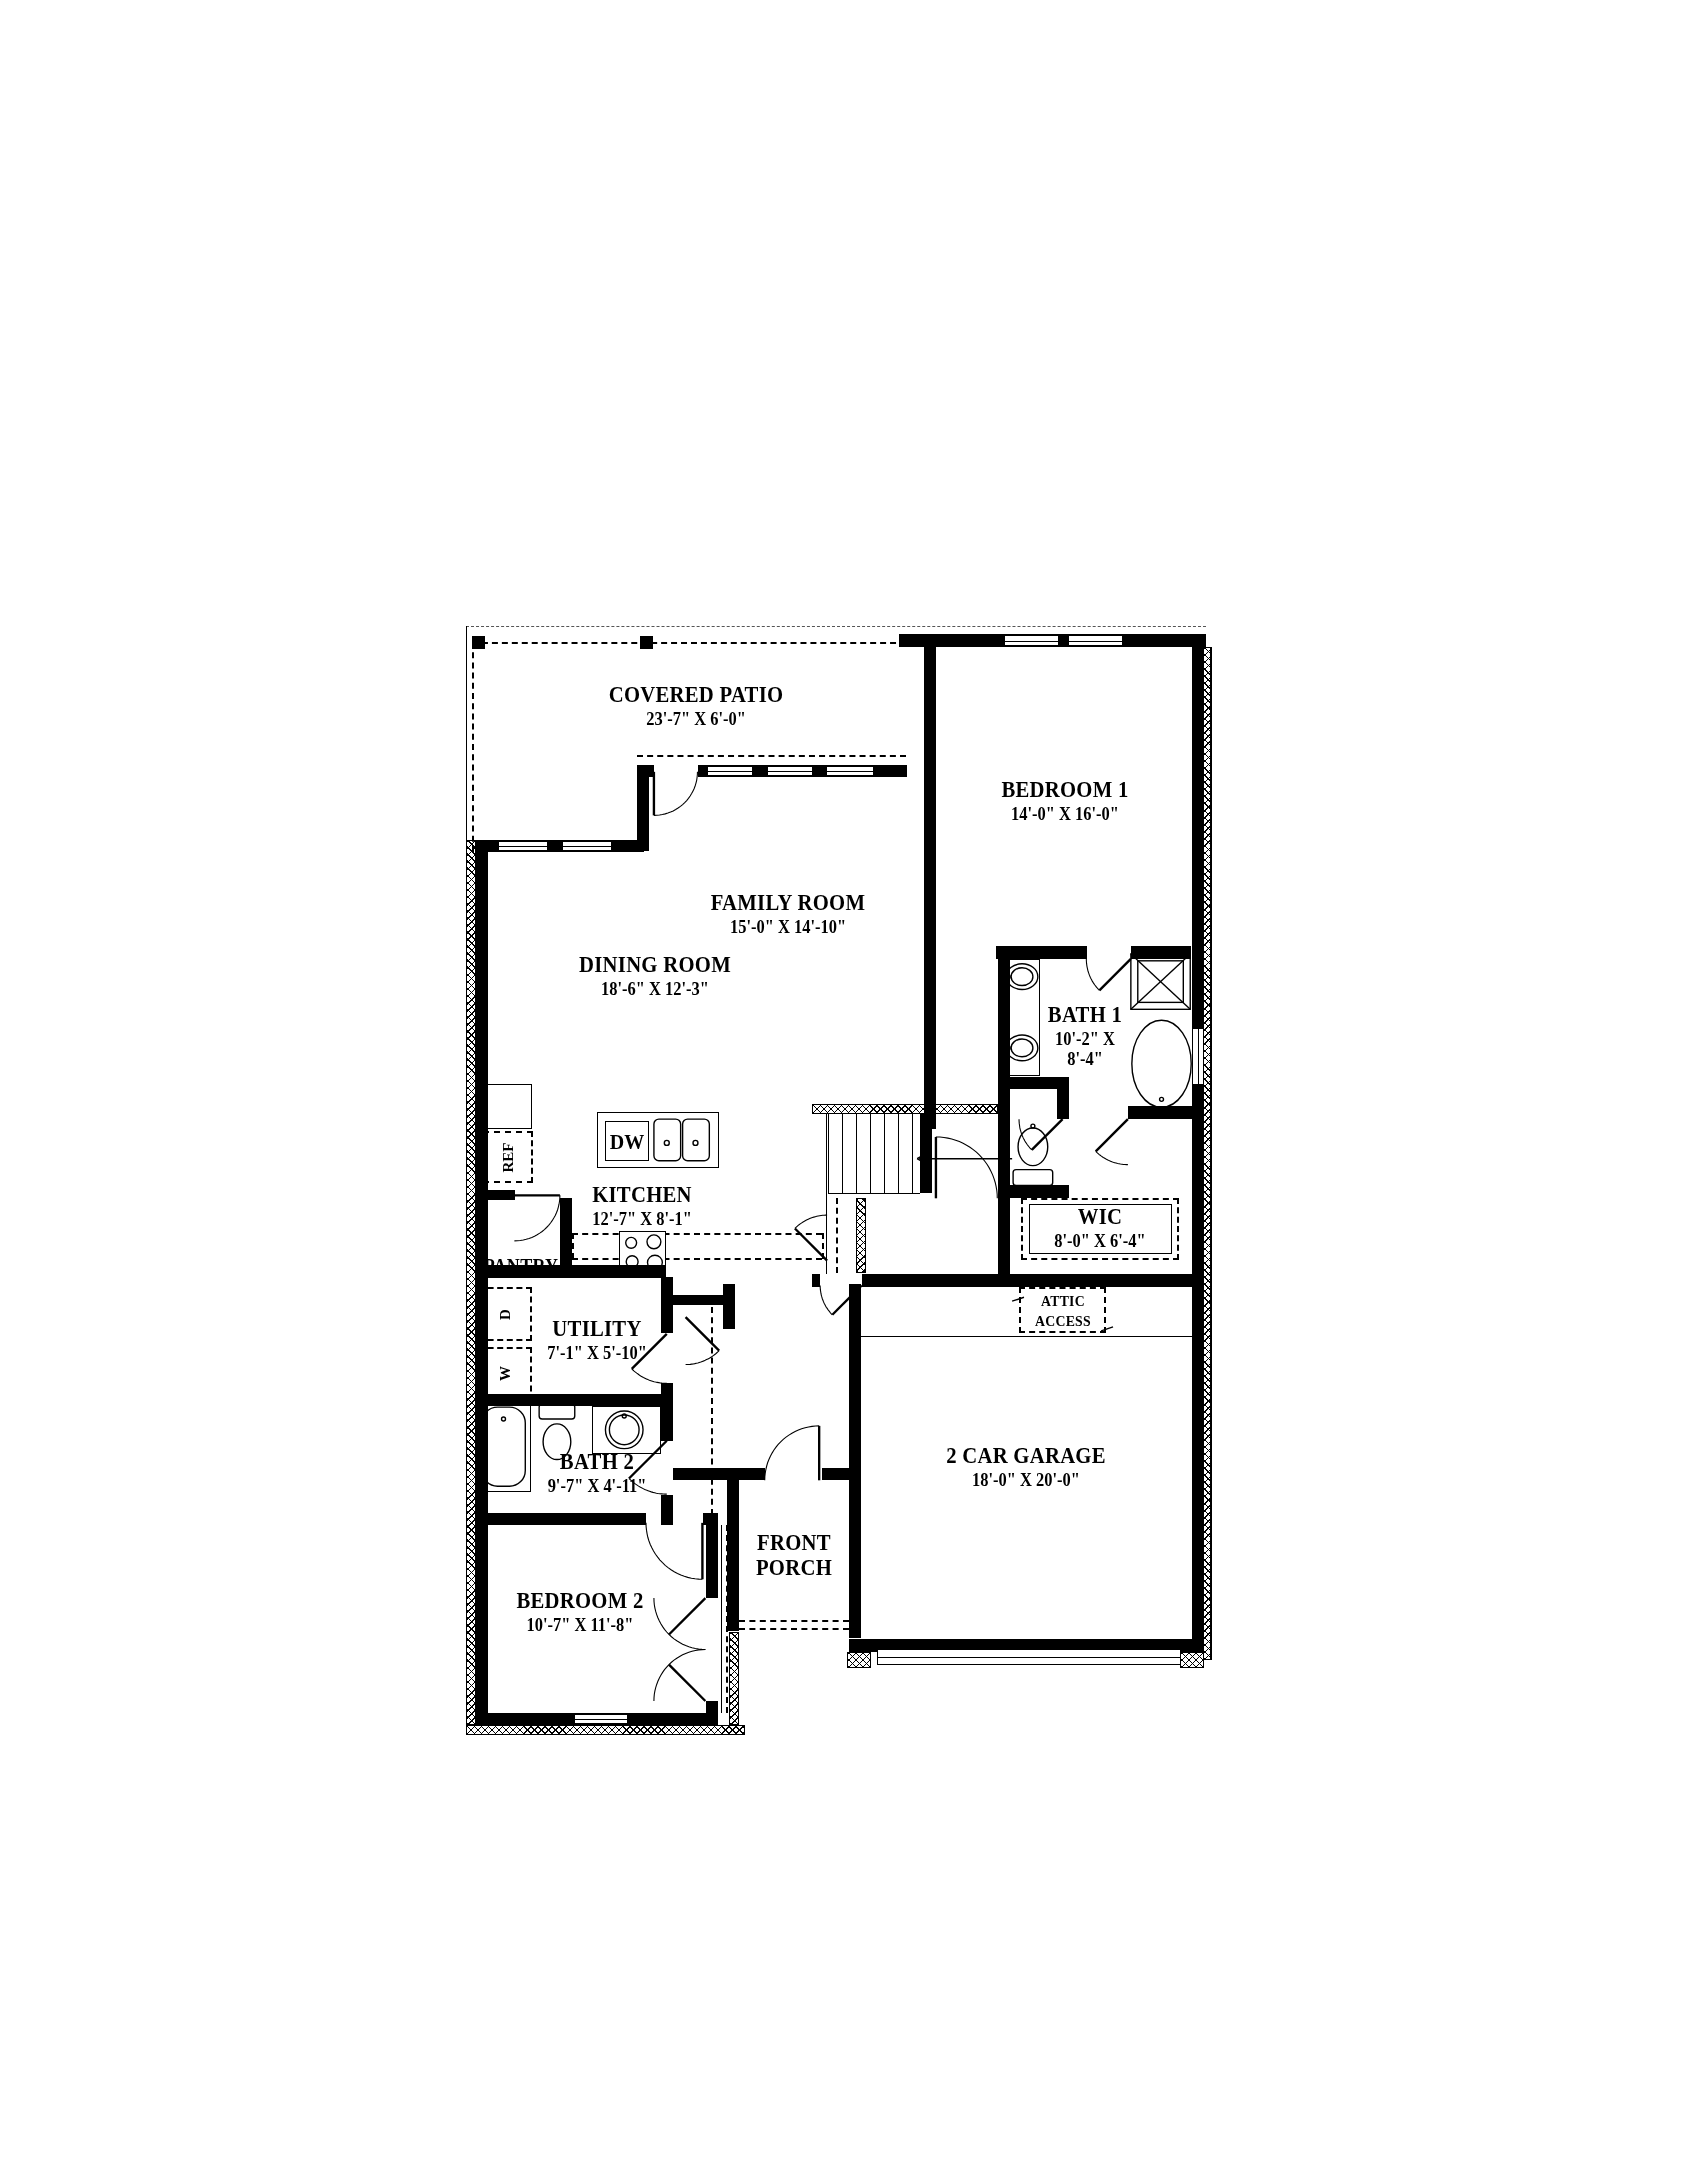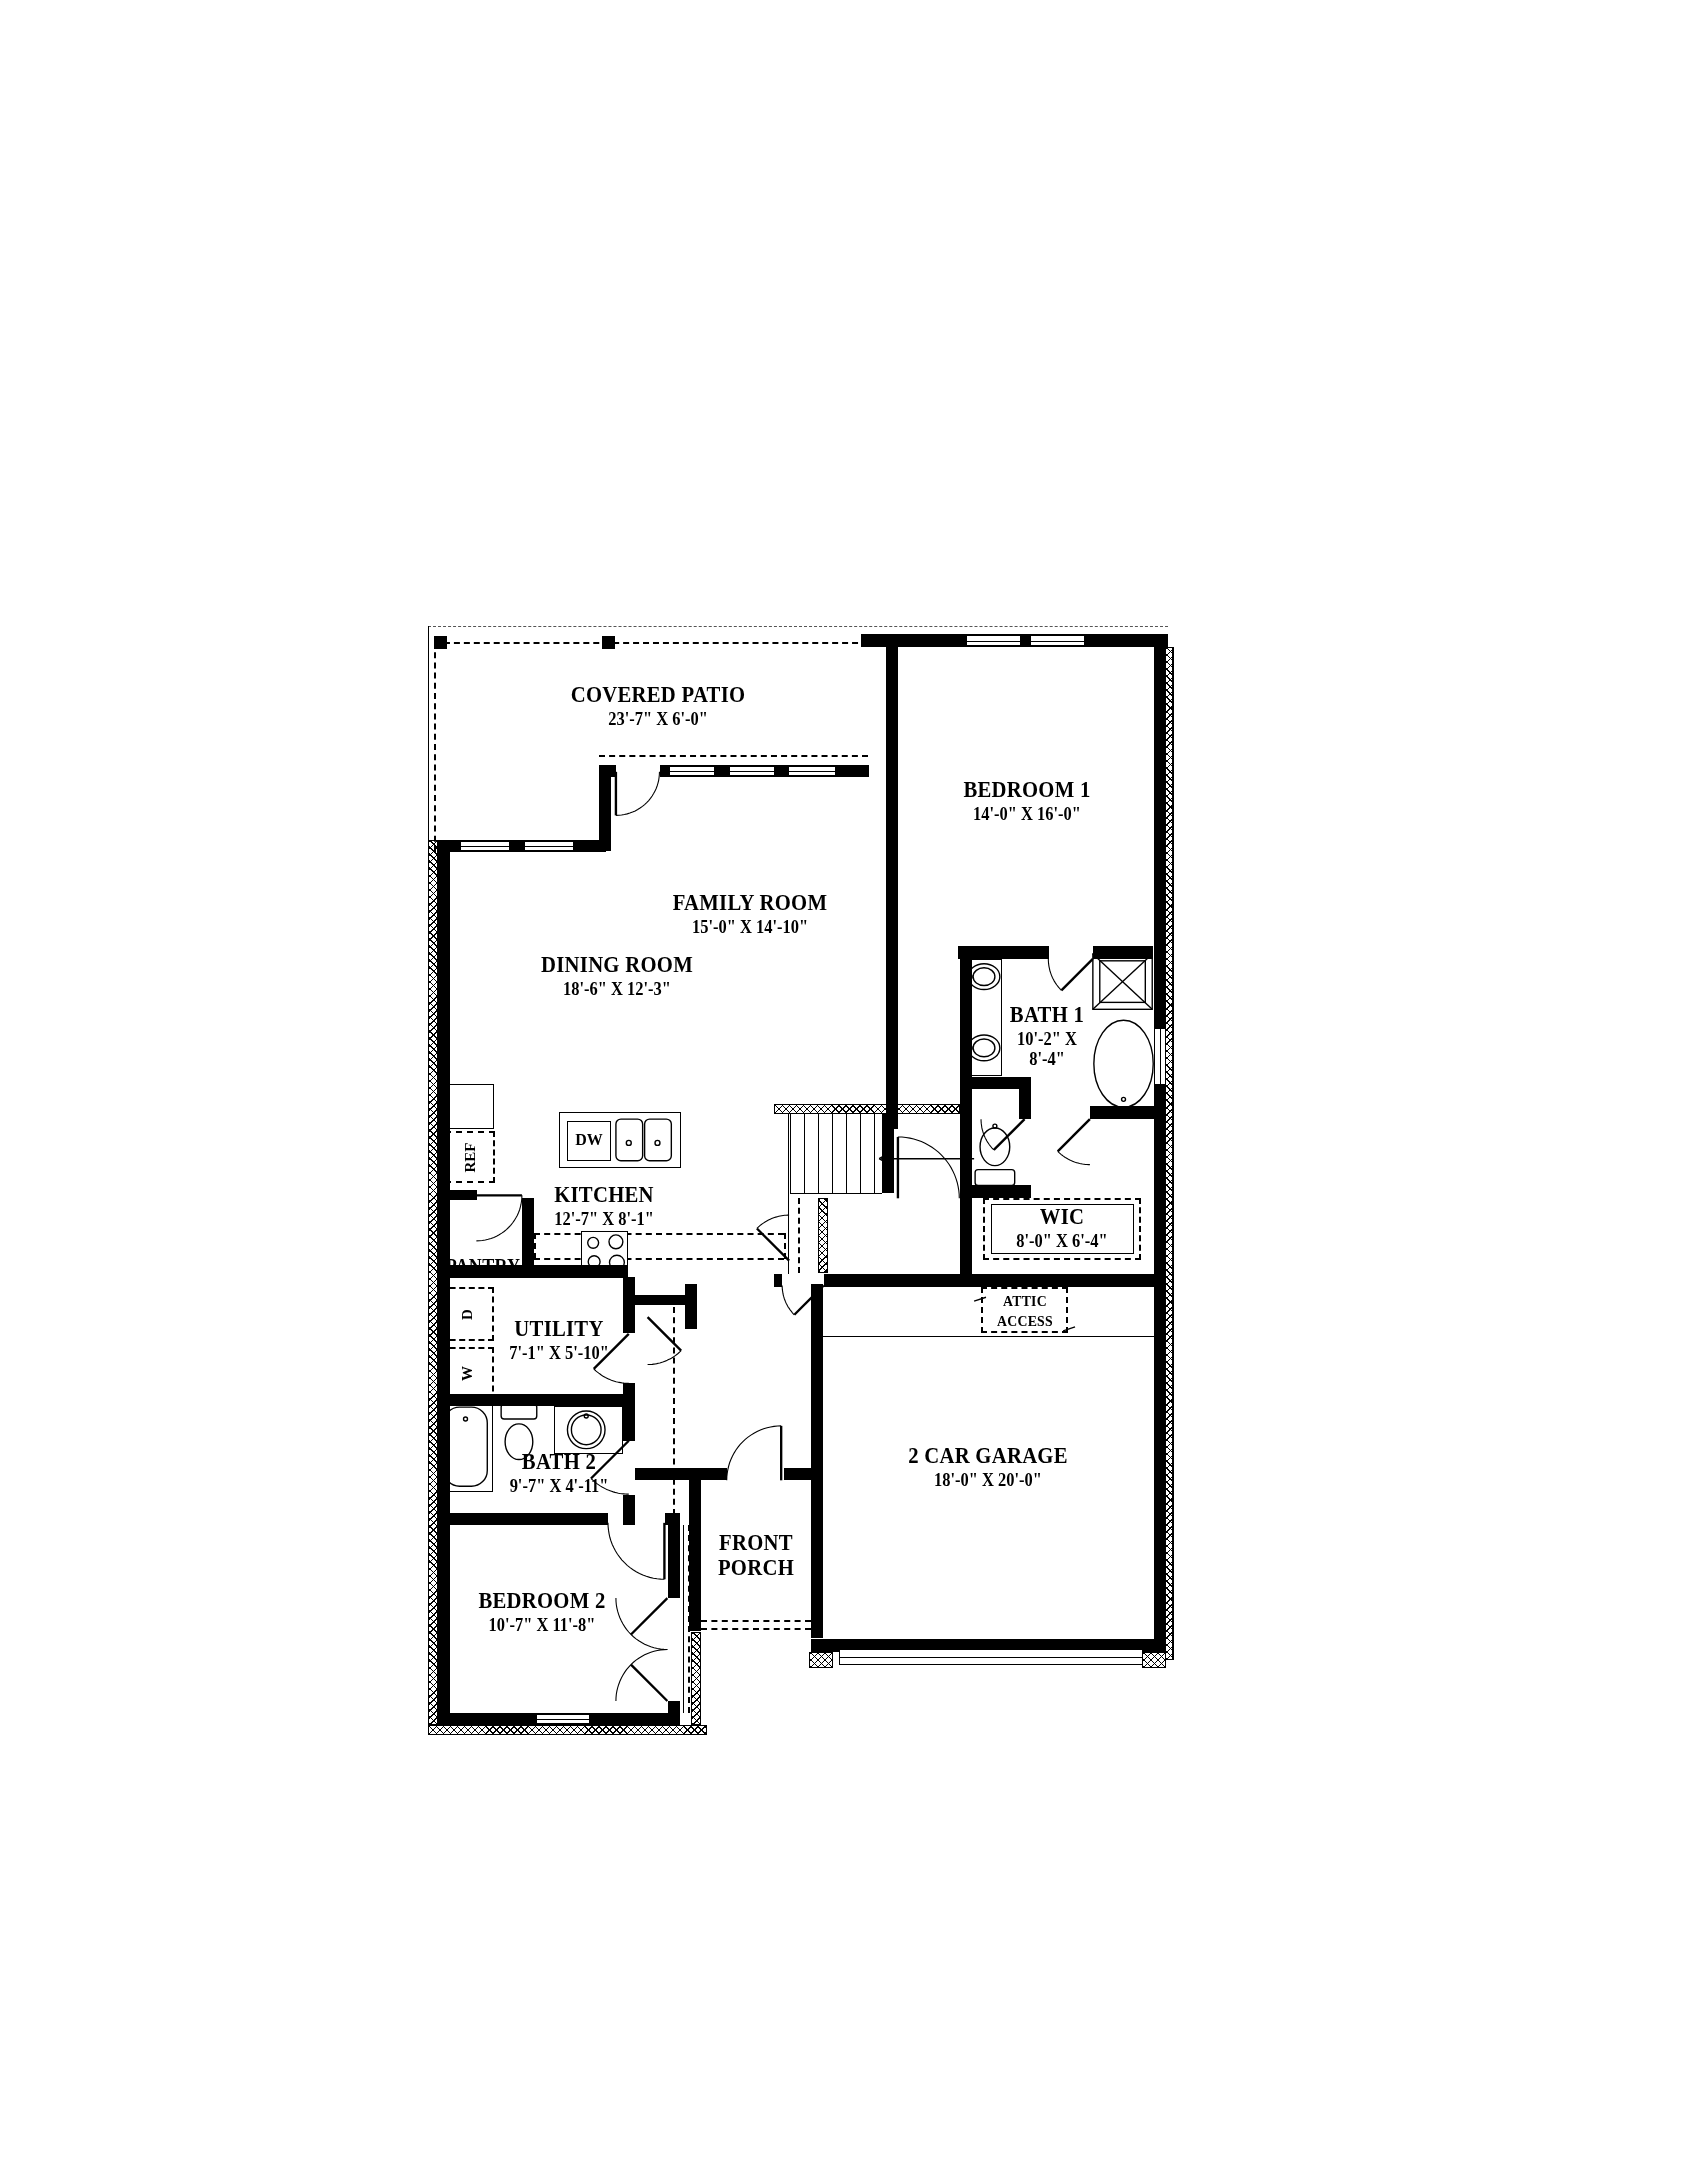--- a/index.html
+++ b/index.html
@@ -1,18 +1,18 @@
 <!DOCTYPE html>
 <html><head>
 <meta charset="utf-8">
 <style>
   html,body{margin:0;padding:0;background:#fff;}
   .canvas{position:relative;width:1683px;height:2178px;background:#ffffff;overflow:hidden;
           font-family:"Liberation Serif","DejaVu Serif",serif;color:#000;}
-  #plan{position:absolute;left:420px;top:612px;width:754px;height:1135px;}
+  #plan{position:absolute;left:458px;top:612px;width:754px;height:1135px;}
   .wall{position:absolute;background:#000;z-index:3;}
   .thin{position:absolute;background:#000;z-index:2;}
   .hatch{position:absolute;box-sizing:border-box;border:1px solid #000;z-index:1;
     background-image:repeating-linear-gradient(45deg,#000 0 1px,transparent 1px 5px),
                      repeating-linear-gradient(135deg,#000 0 1px,transparent 1px 5px);}
   .treads{position:absolute;z-index:2;border-bottom:1px solid #000;
     background-image:repeating-linear-gradient(90deg,#000 0 1.5px,transparent 1.5px 14px);}
   .windowH,.windowV{position:absolute;background:#fff;border:1px solid #000;box-sizing:border-box;z-index:4;}
   .windowH::after{content:"";position:absolute;left:0;right:0;top:50%;border-top:1px solid #000;}
   .windowV::after{content:"";position:absolute;top:0;bottom:0;left:50%;border-left:1px solid #000;}
@@ -23,21 +23,21 @@
   .trect{position:absolute;box-sizing:border-box;border:1.5px solid #000;background:#fff;z-index:2;}
   #plan-svg{position:absolute;left:0;top:0;z-index:6;pointer-events:none;}
   .room-label{position:absolute;transform:translateX(-50%) scaleX(.9);transform-origin:center top;
      text-align:center;z-index:7;line-height:1.08;white-space:nowrap;}
   .room-label .nm{font-size:23px;font-weight:700;letter-spacing:0.3px;}
   .room-label .dm{font-size:18.3px;font-weight:700;margin-top:2px;}
   .room-label.sm .nm{font-size:20px;}
   .room-label.wrap{white-space:normal;width:105px;}
   .room-label.xs{white-space:normal;width:87px;}
   .room-label.xs .nm{font-size:15.3px;line-height:1.3;}
-  .app-label{position:absolute;font-weight:700;font-size:16px;z-index:7;text-align:center;}
+  .app-label{position:absolute;font-weight:700;font-size:20px;z-index:7;text-align:center;}
   .rot{transform:rotate(-90deg);transform-origin:center center;font-size:15px;}
 </style>
 </head>
 <body>
 
 <div class="canvas">
   <div id="plan">
     <svg id="plan-svg" width="754" height="1135" viewBox="0 0 762 1146">
         <ellipse fill="none" stroke="#000" stroke-width="1.4" cx="570" cy="368" rx="16" ry="13"></ellipse>
         <ellipse fill="none" stroke="#000" stroke-width="1.4" cx="570" cy="368" rx="11" ry="9"></ellipse>

